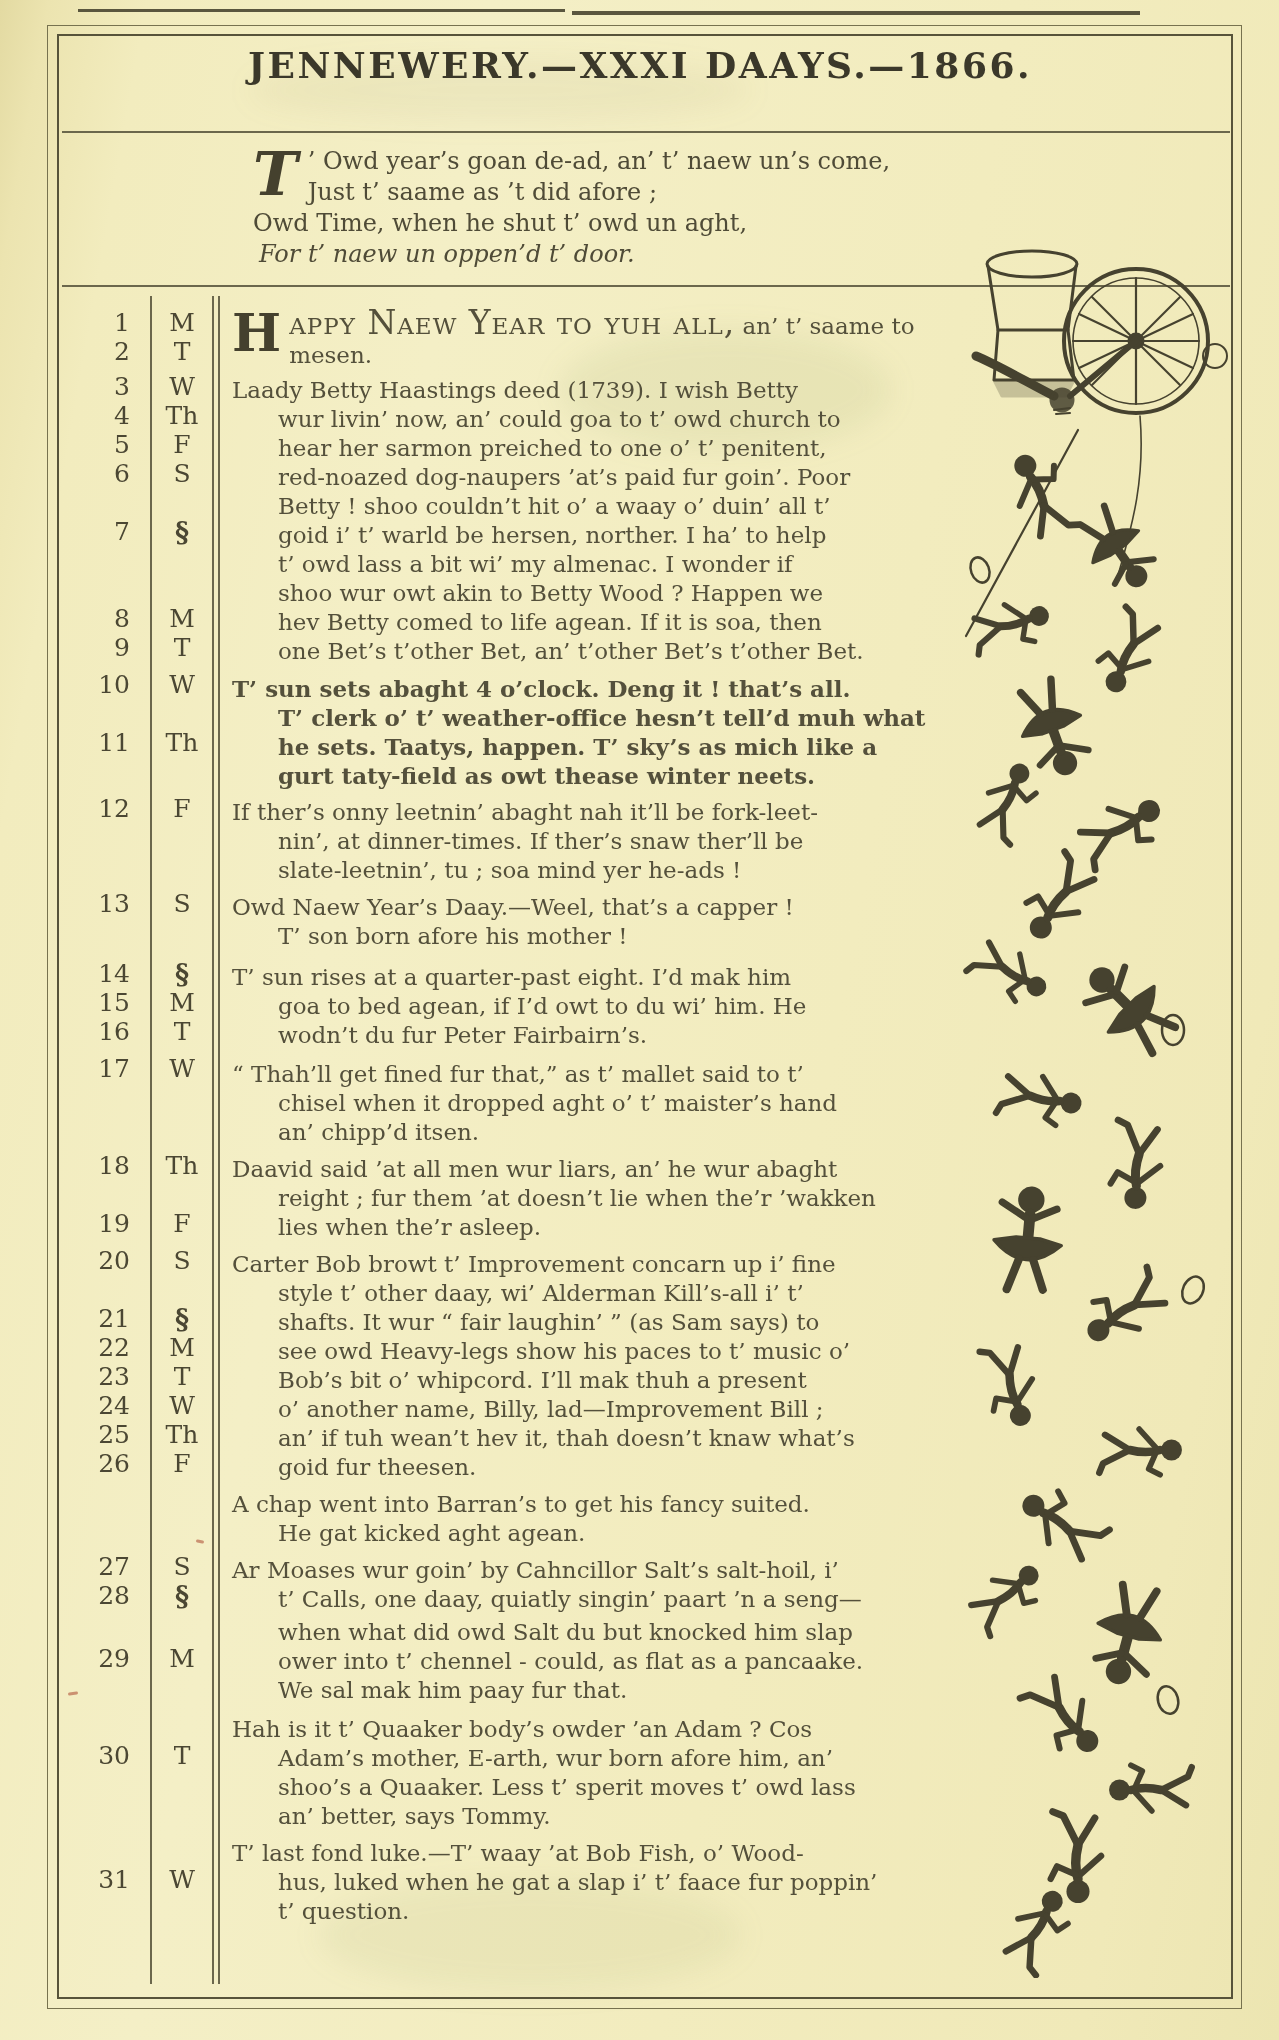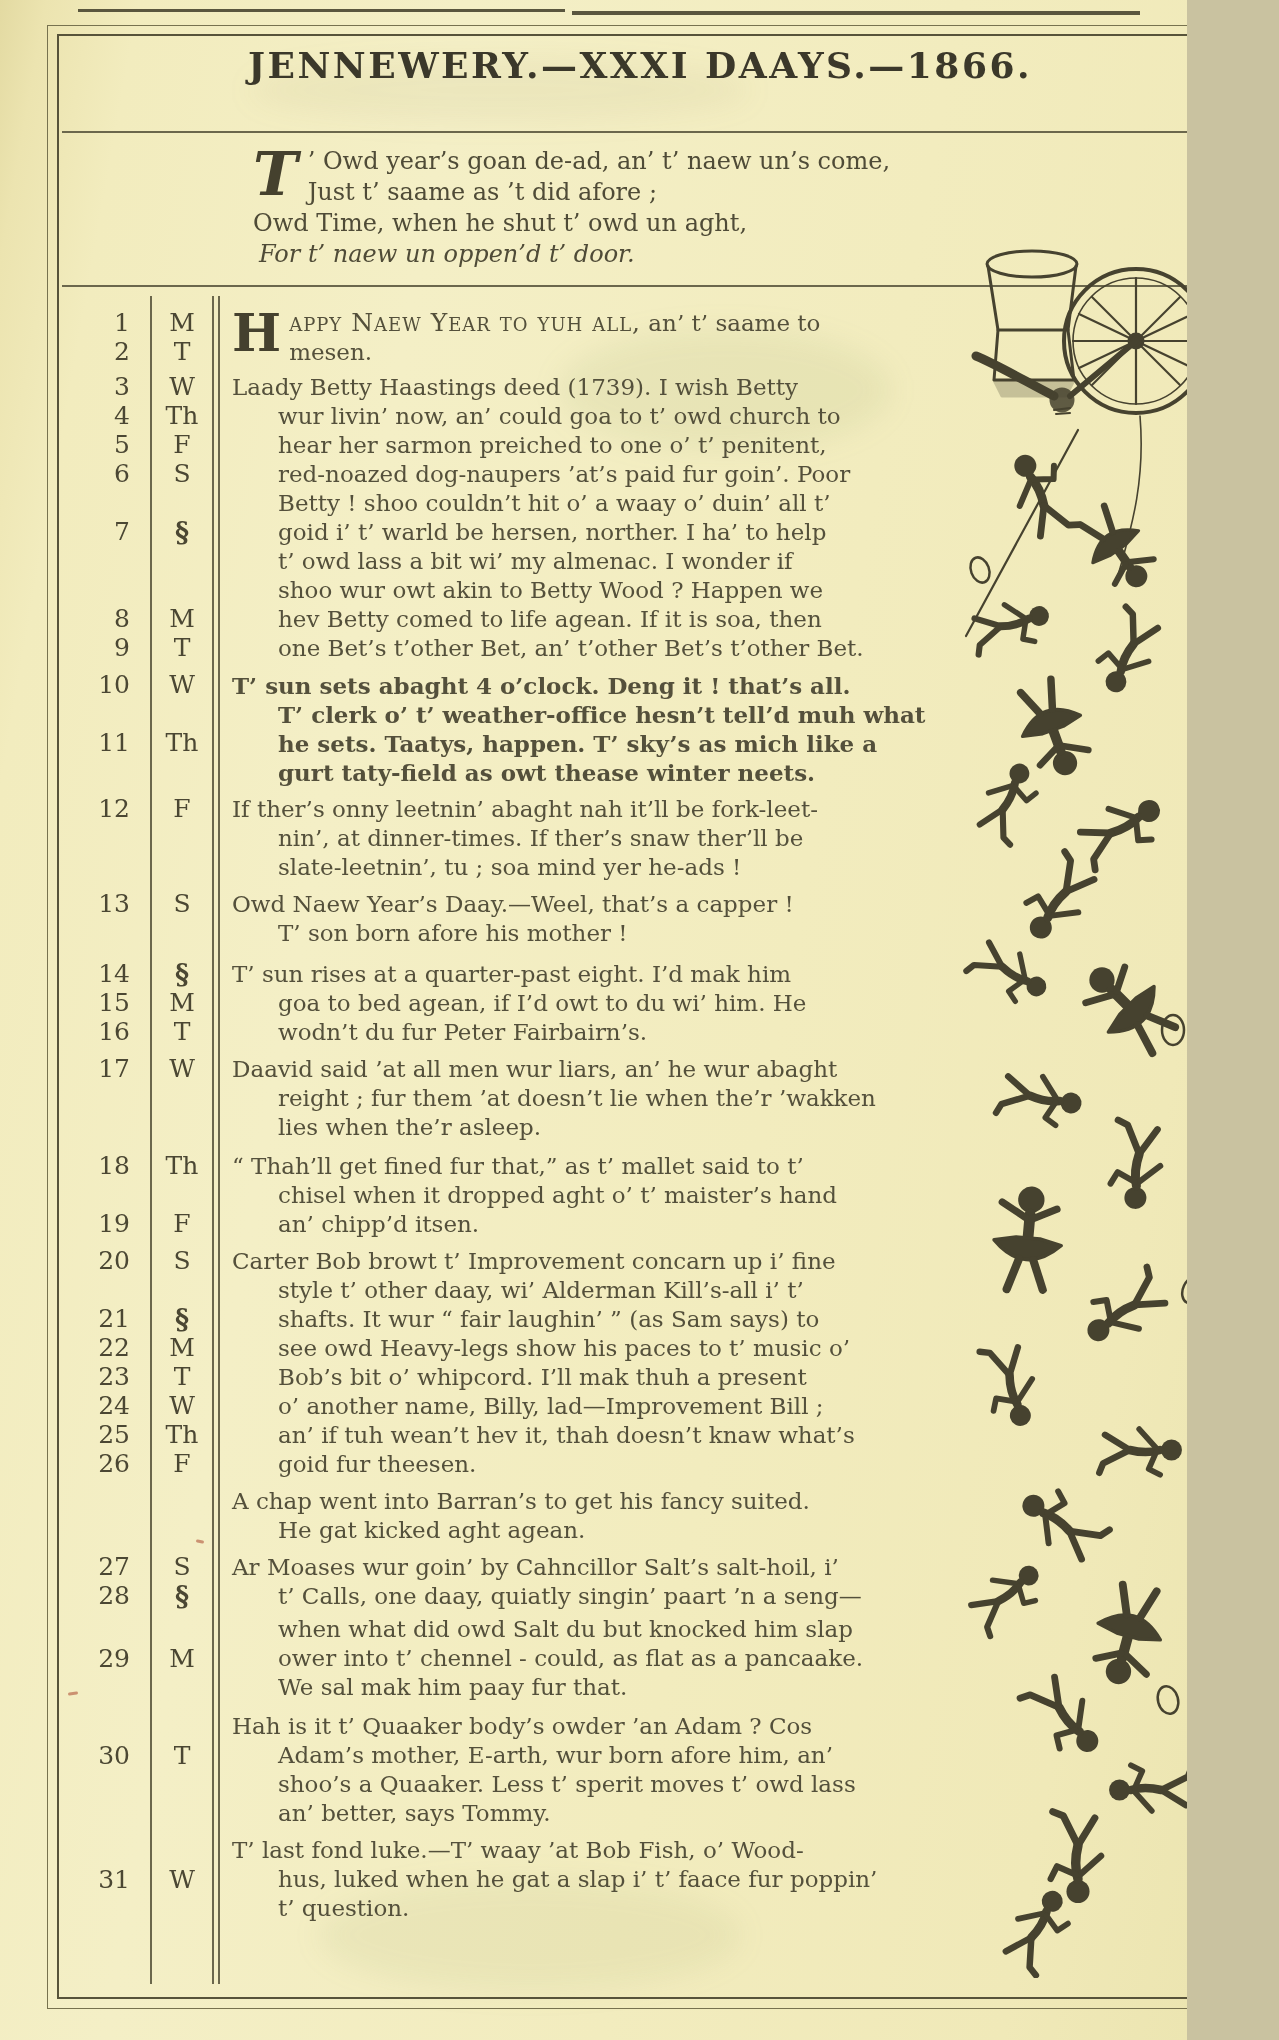--- a/index.html
+++ b/index.html
@@ -1,17 +1,17 @@
 <!DOCTYPE html>
 <html><head>
 <meta charset="utf-8">
 <style>
   html,body{margin:0;padding:0;background:#c9c2a0;}
   .page{
-    position:relative;width:1187px;height:2040px;overflow:hidden;
+    position:relative;width:1279px;height:2040px;overflow:hidden;
     font-family:"DejaVu Serif","Liberation Serif",serif;
     color:#504c38;
     background:linear-gradient(100deg,#e3daa2 0%,#ece4b0 3%,#f2ecbe 9%,#f4efc6 30%,#f2ecbe 62%,#f0e9b8 88%,#ece5b1 100%);
   }
   .blob{position:absolute;border-radius:50%;filter:blur(14px);pointer-events:none;}
   .top-rule{position:absolute;height:3px;background:#5a563e;}
   .frame-outer{position:absolute;left:47px;top:25px;width:1193px;height:1982px;border:1.6px solid #77724f;}
   .frame-inner{position:absolute;left:9px;top:8px;right:8px;bottom:9px;border:2.5px solid #57533a;}
   .title{
     position:absolute;left:50px;top:44px;width:1180px;margin:0;text-align:center;
@@ -33,21 +33,21 @@
   #entries{position:absolute;left:232px;top:308px;width:740px;}
   .entry{
     white-space:pre-line;font-size:23px;line-height:29px;text-align:left;
     padding-left:46px;text-indent:-46px;color:#54503b;
   }
   .entry .it{}
   .entry.lead{padding-left:0;text-indent:0;}
   .entry.cont{text-indent:0;}
   .entry.center{padding-left:0;text-indent:0;text-align:center;font-size:21px;}
   .dropcap{float:left;font-size:52px;line-height:46px;font-weight:bold;margin:2px 8px 0 0;color:#45412e;}
-  .sc{font-variant:small-caps;letter-spacing:1px;font-size:25px;}
+  .sc{font-variant:small-caps;letter-spacing:1px;font-size:33px;}
   #illustration{position:absolute;left:958px;top:238px;color:#46422f;}
   .speck{position:absolute;background:rgba(170,70,45,.55);border-radius:2px;}
 </style>
 </head>
 <body>
 
 <div class="page">
 
   <div class="blob" style="left:560px;top:330px;width:330px;height:120px;background:rgba(140,160,90,.10);"></div>
   <div class="blob" style="left:320px;top:1880px;width:420px;height:110px;background:rgba(140,160,90,.09);"></div>
@@ -223,26 +223,26 @@
 he sets.  Taatys, happen.  T’ sky’s as mich like a
 gurt taty-field as owt thease winter neets.</div>
       <div class="entry plain" style="margin-top: 8px;">If ther’s onny leetnin’ abaght nah it’ll be fork-leet-
 nin’, at dinner-times.  If ther’s snaw ther’ll be
 slate-leetnin’, tu ; soa mind yer he-ads !</div>
       <div class="entry parts" style="margin-top: 8px;"><span class="it">Owd Naew Year’s Daay.</span><span>—Weel, that’s a capper !
 T’ son born afore his mother !</span></div>
       <div class="entry plain" style="margin-top: 12px;">T’ sun rises at a quarter-past eight.  I’d mak him
 goa to bed agean, if I’d owt to du wi’ him.  He
 wodn’t du fur Peter Fairbairn’s.</div>
+      <div class="entry plain" style="margin-top: 10px;">“ Thah’ll get fined fur that,” as t’ mallet said to t’
+chisel when it dropped aght o’ t’ maister’s hand
+an’ chipp’d itsen.</div>
       <div class="entry plain" style="margin-top: 8px;">Daavid said ’at all men wur liars, an’ he wur abaght
 reight ; fur them ’at doesn’t lie when the’r ’wakken
 lies when the’r asleep.</div>
-      <div class="entry plain" style="margin-top: 10px;">“ Thah’ll get fined fur that,” as t’ mallet said to t’
-chisel when it dropped aght o’ t’ maister’s hand
-an’ chipp’d itsen.</div>
       <div class="entry plain" style="margin-top: 8px;">Carter Bob browt t’ Improvement concarn up i’ fine
 style t’ other daay, wi’ Alderman Kill’s-all i’ t’
 shafts.  It wur “ fair laughin’ ” (as Sam says) to
 see owd Heavy-legs show his paces to t’ music o’
 Bob’s bit o’ whipcord.  I’ll mak thuh a present
 o’ another name, Billy, lad—Improvement Bill ;
 an’ if tuh wean’t hev it, thah doesn’t knaw what’s
 goid fur theesen.</div>
       <div class="entry plain" style="margin-top: 8px;">A chap went into Barran’s to get his fancy suited.
 He gat kicked aght agean.</div>

